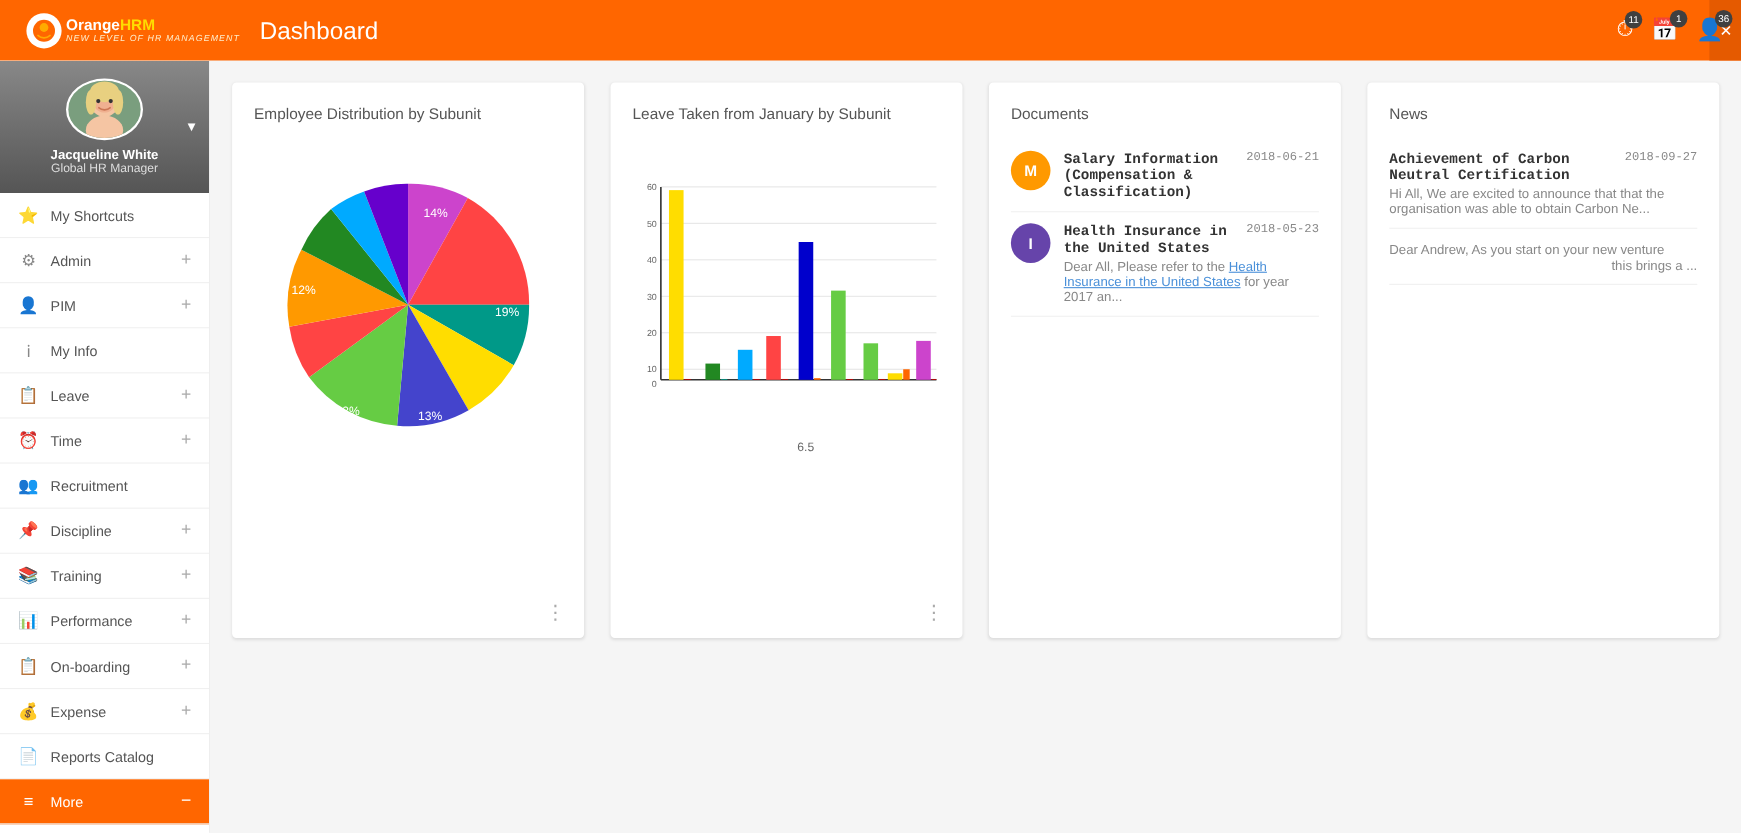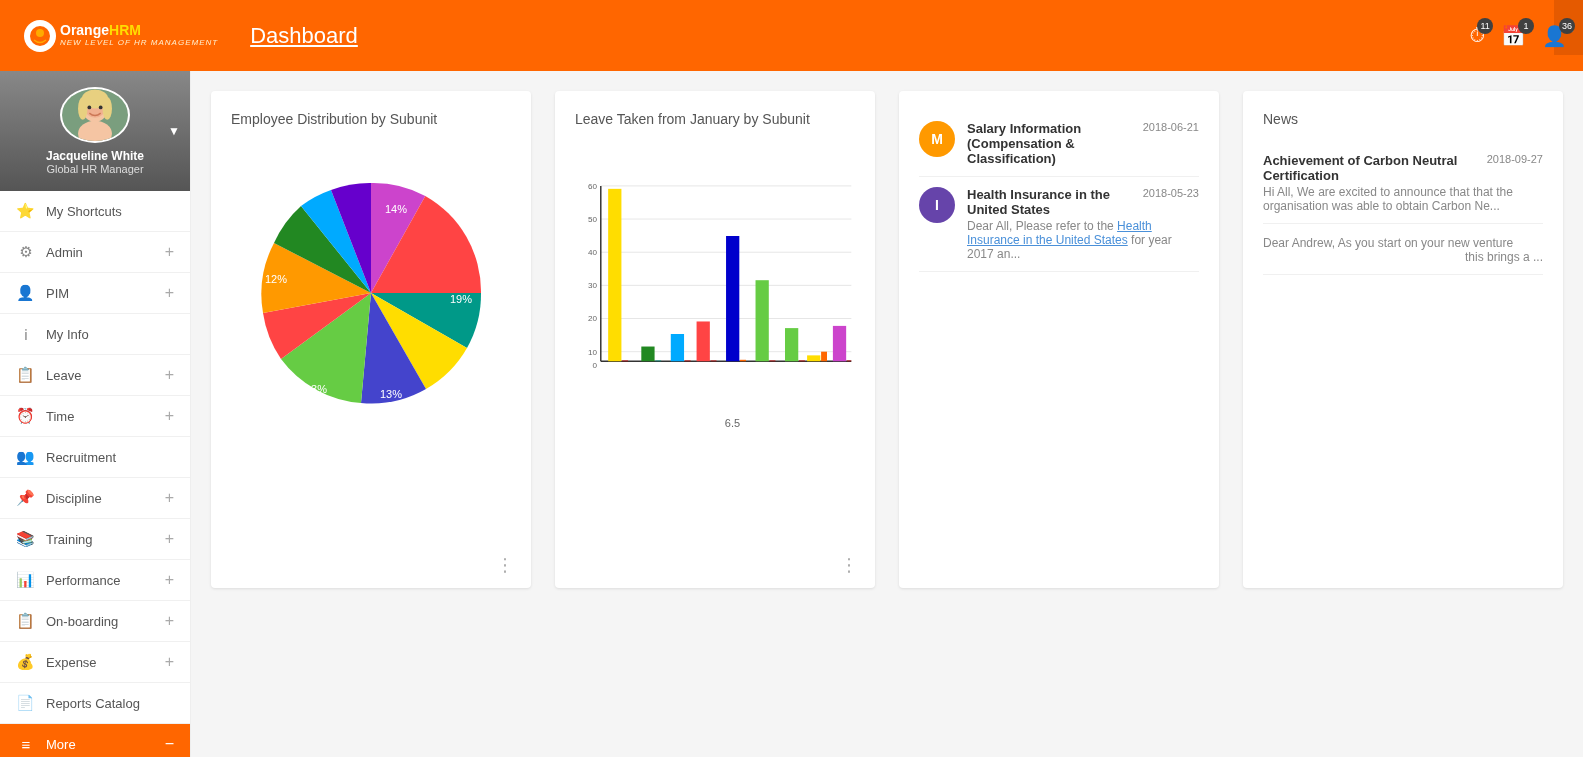--- a/index.html
+++ b/index.html
@@ -1,33 +1,32 @@
 <!DOCTYPE html>
 <html><head>
   <meta charset="utf-8">
   <style>
     * { margin: 0; padding: 0; box-sizing: border-box; }
     body { font-family: Arial, sans-serif; background: #f5f5f5; display: flex; flex-direction: column; height: 757px; overflow: hidden; }
 
     
     .header {
       background: #ff6600;
-      height: 71px;
+      height: 55px;
       display: flex;
       align-items: center;
       padding: 0 16px;
       flex-shrink: 0;
       position: relative;
     }
     .header-title {
       color: white;
       font-size: 22px;
       font-weight: 300;
-      margin-left: 24px;
-      text-decoration: underline;
+      margin-left: 10px;
     }
     .header-icons {
       margin-left: auto;
       display: flex;
       align-items: center;
       gap: 16px;
     }
     .header-icon-btn {
       position: relative;
       color: white;
@@ -218,21 +217,21 @@
       display: flex;
       align-items: center;
       justify-content: center;
       color: white;
       font-weight: bold;
       font-size: 14px;
       flex-shrink: 0;
       margin-right: 12px;
     }
     .doc-content { flex: 1; }
-    .doc-header { display: flex; justify-content: space-between; align-items: flex-start; }
+    .doc-header { display: flex; justify-content: space-between; align-items: flex-start; font-family: Liberation Mono, monospace; }
     .doc-title { font-size: 13px; color: #333; font-weight: bold; }
     .doc-date { font-size: 11px; color: #888; white-space: nowrap; margin-left: 8px; }
     .doc-preview { font-size: 12px; color: #888; margin-top: 2px; }
     .doc-preview a { color: #4a90d9; }
 
     
     .close-btn {
       position: absolute;
       right: -1px;
       top: 0;
@@ -494,20 +493,21 @@
             <rect x="350" y="200" width="18" height="48" fill="#cc44cc"></rect>
             <rect x="369" y="247" width="6" height="1" fill="#cc0000"></rect>
           </svg>
           <div class="bar-chart-xlabel" style="margin-left:35px;">6.5</div>
         </div>
       </div>
       <div class="card-menu">⋮</div>
     </div>
 
     <div class="dashboard-card">
+      <div class="card-title">Documents</div>
       <div class="doc-item">
         <div class="doc-avatar" style="background:#ff9900;">M</div>
         <div class="doc-content">
           <div class="doc-header">
             <span class="doc-title">Salary Information (Compensation &amp; Classification)</span>
             <span class="doc-date">2018-06-21</span>
           </div>
         </div>
       </div>
       <div class="doc-item">

